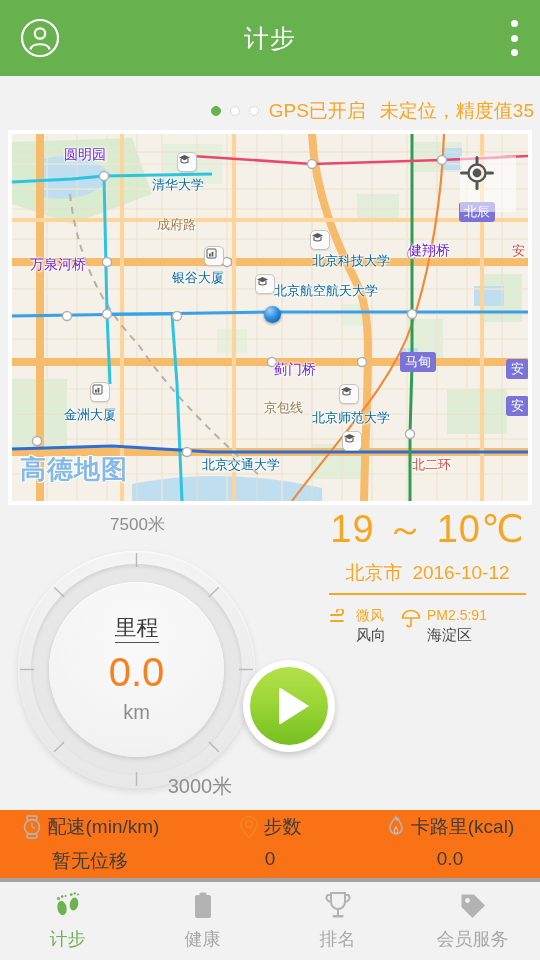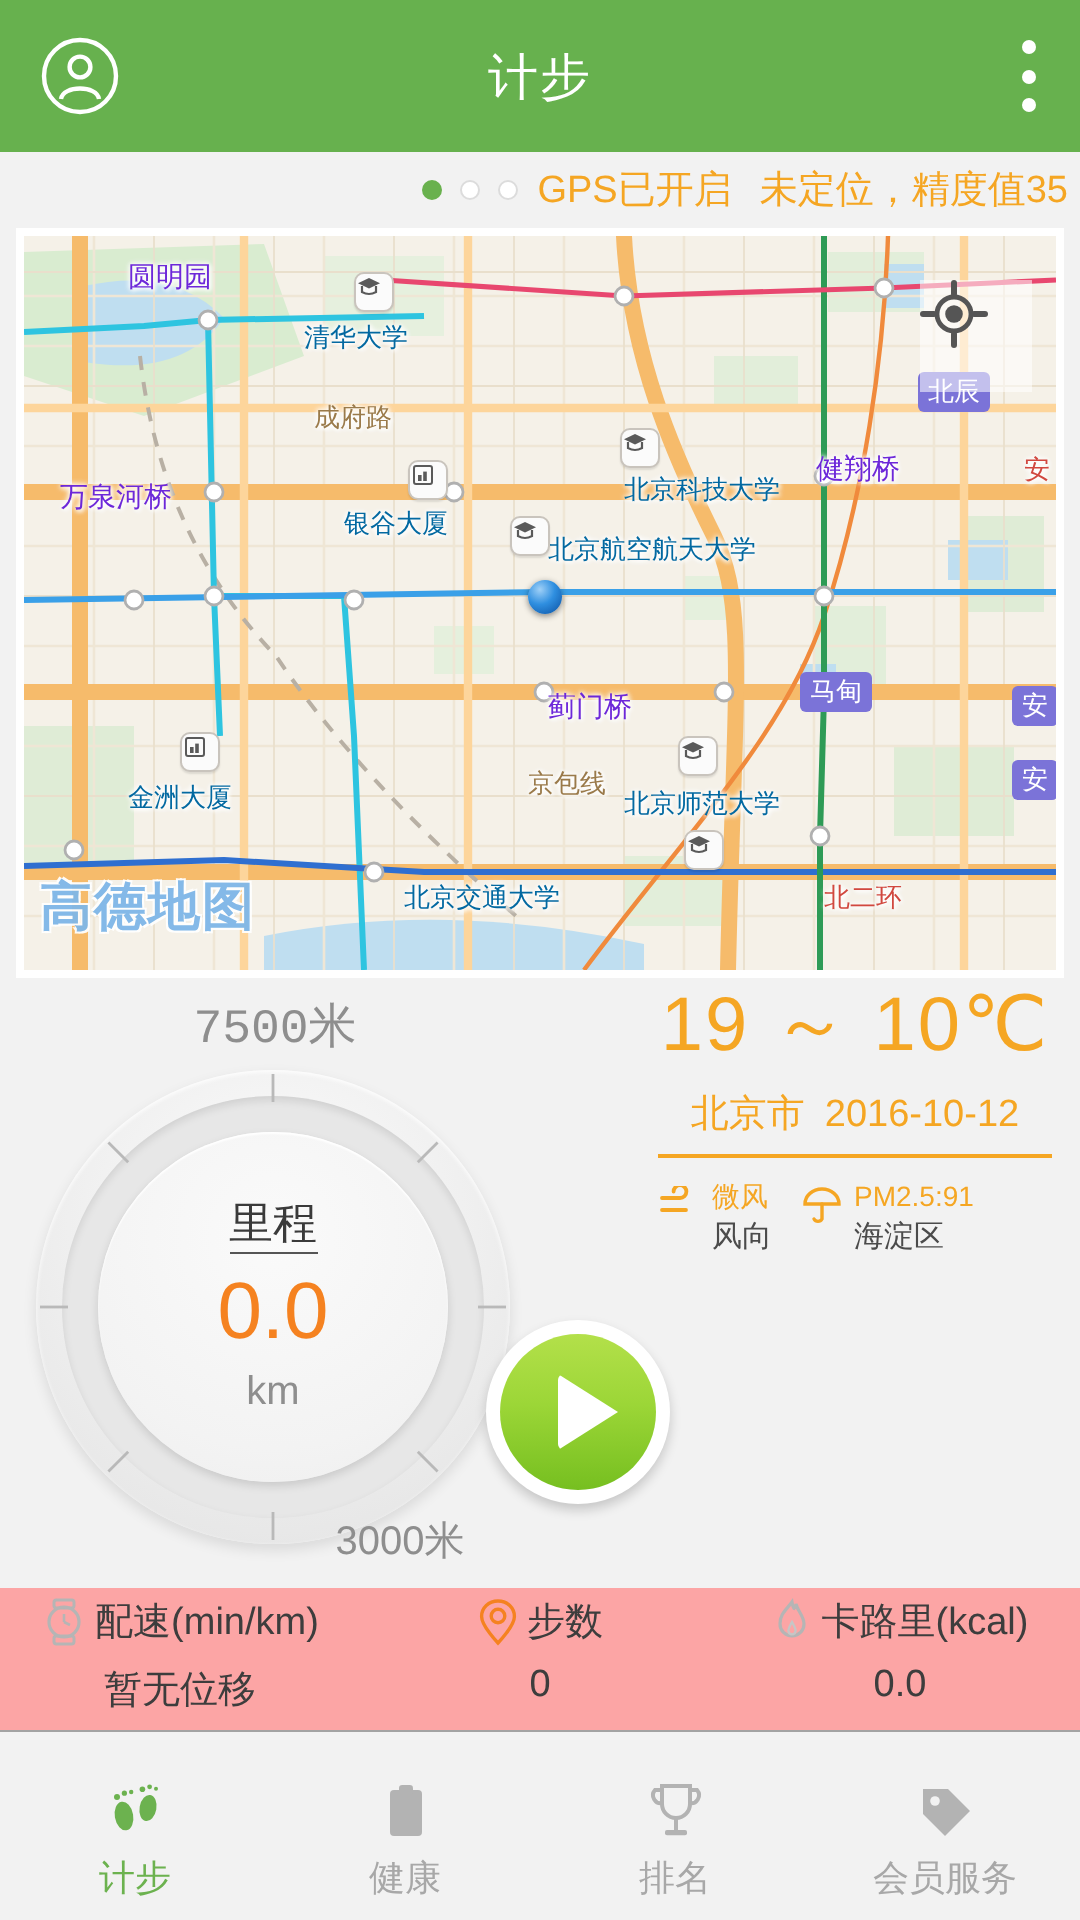--- a/index.html
+++ b/index.html
@@ -38,20 +38,21 @@
     display: block; width: 7px; height: 7px;
     border-radius: 50%; background: #ffffff;
   }
 
   
   .gps-bar {
     height: 38px; width: 100%;
     background: #f2f2f2;
     display: flex; align-items: center; justify-content: flex-end;
     padding-right: 6px;
+    margin-top: 16px;
   }
   .gps-dots { display: flex; align-items: center; gap: 9px; margin-right: 10px; }
   .gps-dots span {
     width: 10px; height: 10px; border-radius: 50%;
     background: #ffffff; border: 1px solid #dcdcdc;
   }
   .gps-dots span.on { background: #69b14e; border-color: #69b14e; }
   .gps-text { color: #f5a623; font-size: 19px; white-space: nowrap; }
   .gps-text .sp { display: inline-block; width: 14px; }
 
@@ -147,21 +148,21 @@
     font-size: 22px; color: #3a3a3a;
     border-bottom: 1.5px solid #555;
     padding-bottom: 1px; line-height: 1.15;
   }
   .dial-value { font-size: 40px; color: #f58220; margin-top: 9px; line-height: 1; }
   .dial-unit { font-size: 20px; color: #8e8e8e; margin-top: 9px; }
 
   .dial-top-label {
     position: absolute; left: 0; top: 8px;
     width: 275px; text-align: center;
-    font-size: 24px; color: #8e8e8e; font-family: Liberation Mono, monospace;
+    font-size: 17px; color: #8e8e8e;
   }
   .dial-bottom-label {
     position: absolute; left: 85px; top: 268px;
     width: 230px; text-align: center;
     font-size: 20px; color: #8e8e8e;
   }
 
   .play-btn {
     position: absolute; left: 243px; top: 660px;
     width: 92px; height: 92px;
@@ -207,22 +208,22 @@
   .wx-item { display: flex; align-items: flex-start; }
   .wx-item + .wx-item { margin-left: 14px; }
   .wx-ico { margin-right: 5px; margin-top: 4px; }
   .wx-txt { line-height: 1.25; }
   .wx-top { color: #f5a623; font-size: 14px; }
   .wx-bot { color: #4b4b4b; font-size: 15px; }
 
   
   .stats {
     display: flex; height: 72px;
-    background: #fca5a5;
-    border-bottom: 1px solid #a3a3a3;
+    background: #f97316;
+    border-bottom: 4px solid #a3a3a3;
     padding-top: 4px;
   }
   .stat { flex: 1; text-align: center; }
   .stat-head {
     display: flex; align-items: center; justify-content: center;
     font-size: 19px; color: #3d3d3d; gap: 5px;
   }
   .stat-val { font-size: 19px; color: #3d3d3d; margin-top: 8px; }
 
   

